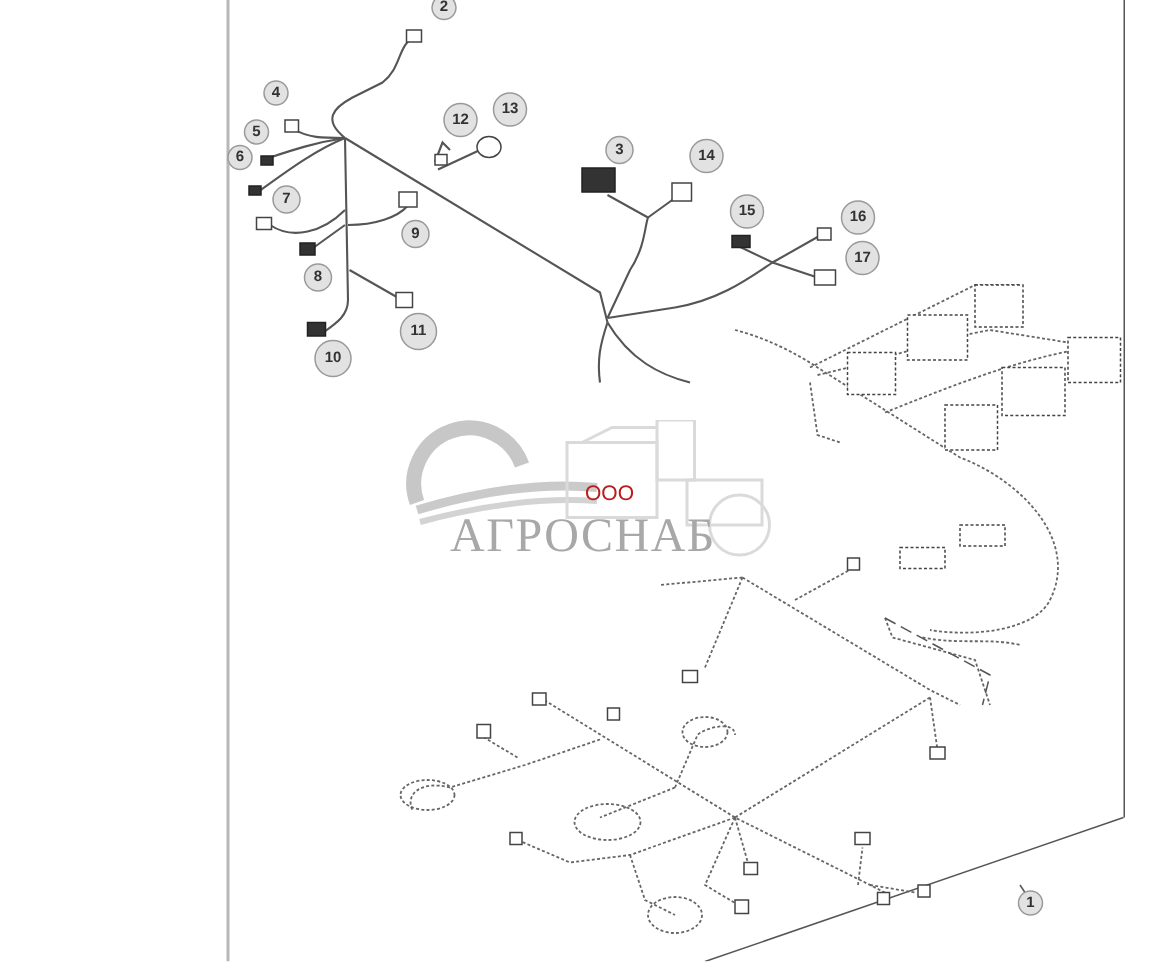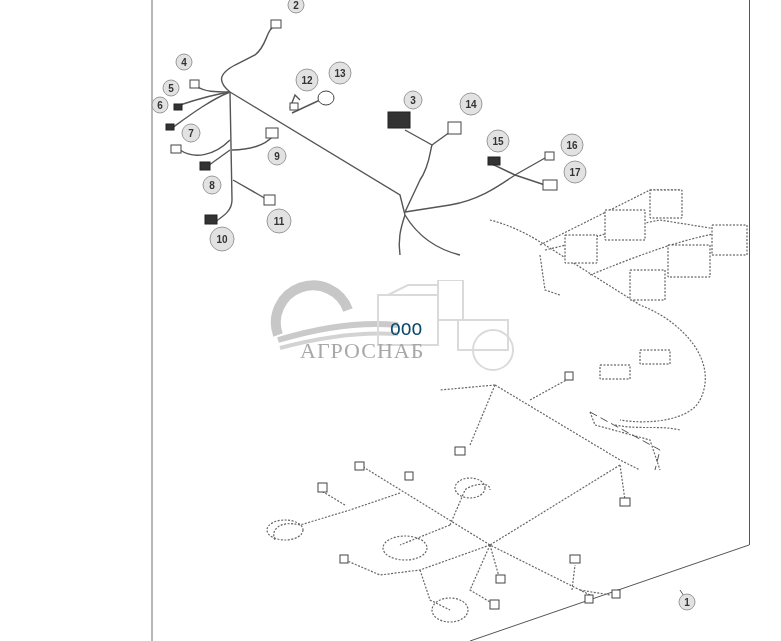--- a/index.html
+++ b/index.html
@@ -7,22 +7,22 @@
   .left-border { position:absolute; left:151px; top:0; width:2px; height:641px; background:#b8b8b8; }
   .right-border { position:absolute; left:749px; top:0; width:1px; height:545px; background:#555; }
   svg.diagram { position:absolute; left:0; top:0; }
   .callout circle { fill:#e2e2e2; stroke:#9a9a9a; stroke-width:1; }
   .callout text { font-family:"Liberation Sans", sans-serif; font-size:10px; font-weight:bold; fill:#333; text-anchor:middle; dominant-baseline:central; }
   .wire { fill:none; stroke:#555; stroke-width:1.4; }
   .dash { fill:none; stroke:#666; stroke-width:1.2; stroke-dasharray:2 1.5; }
   .conn { fill:#fff; stroke:#444; stroke-width:1; }
   .conn-dark { fill:#333; stroke:#222; stroke-width:1; }
   .wm { position:absolute; left:268px; top:280px; width:270px; height:100px; opacity:0.55; }
-  .wm-text { position:absolute; left:300px; top:338px; font-family:"Liberation Serif", serif; font-size:22px; color:#a8a8a8; letter-spacing:1px; }
-  .wm-ooo { position:absolute; left:390px; top:320px; font-family:Liberation Mono, monospace; font-size:18px; color:#0c4a6e; }
+  .wm-text { position:absolute; left:300px; top:338px; font-family:"Liberation Serif", serif; font-size:32px; color:#a8a8a8; letter-spacing:1px; }
+  .wm-ooo { position:absolute; left:390px; top:320px; font-family:Liberation Sans, sans-serif; font-size:14px; color:#b91c1c; }
 </style>
 </head>
 <body>
 
 <div class="left-border"></div>
 <div class="right-border"></div>
 
 <svg class="diagram" width="781" height="641" viewBox="0 0 781 641">
 
   <line x1="470" y1="641" x2="749" y2="545" stroke="#555" stroke-width="1"></line>

